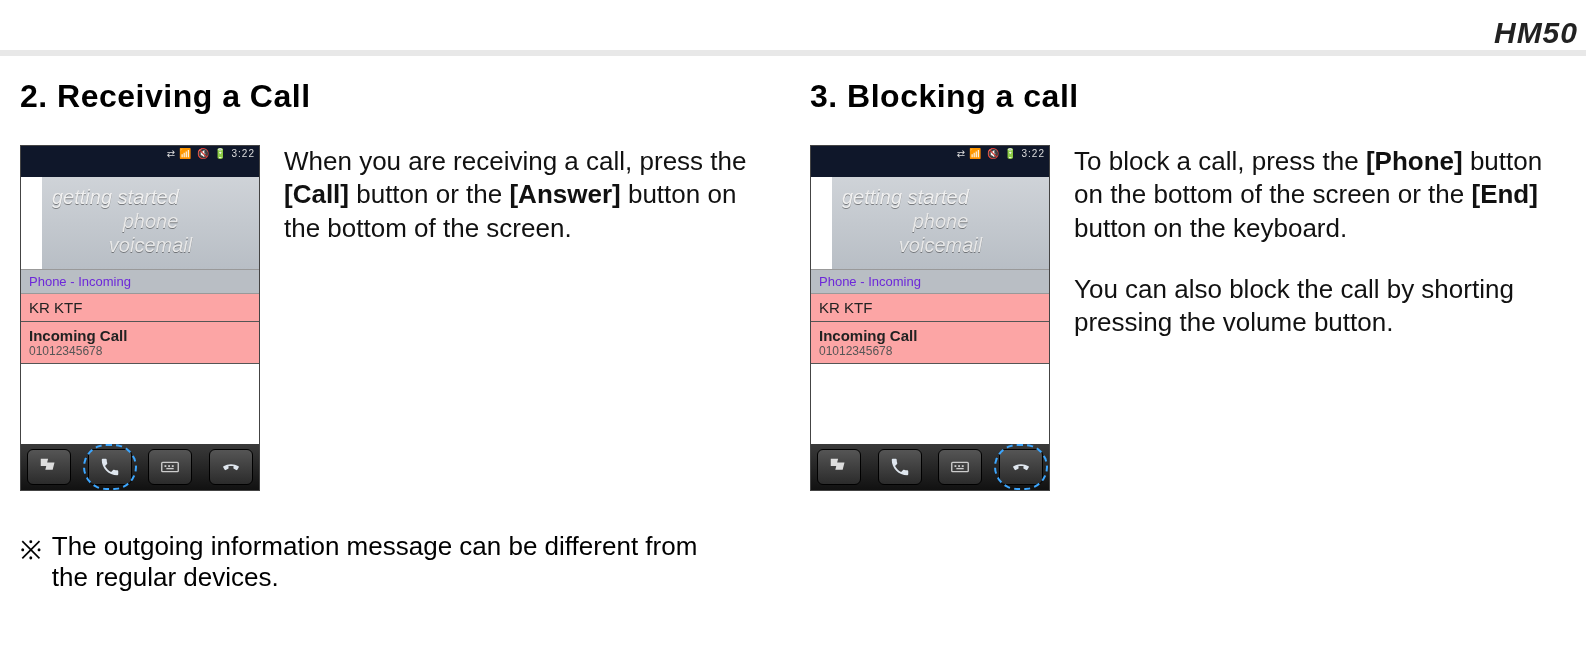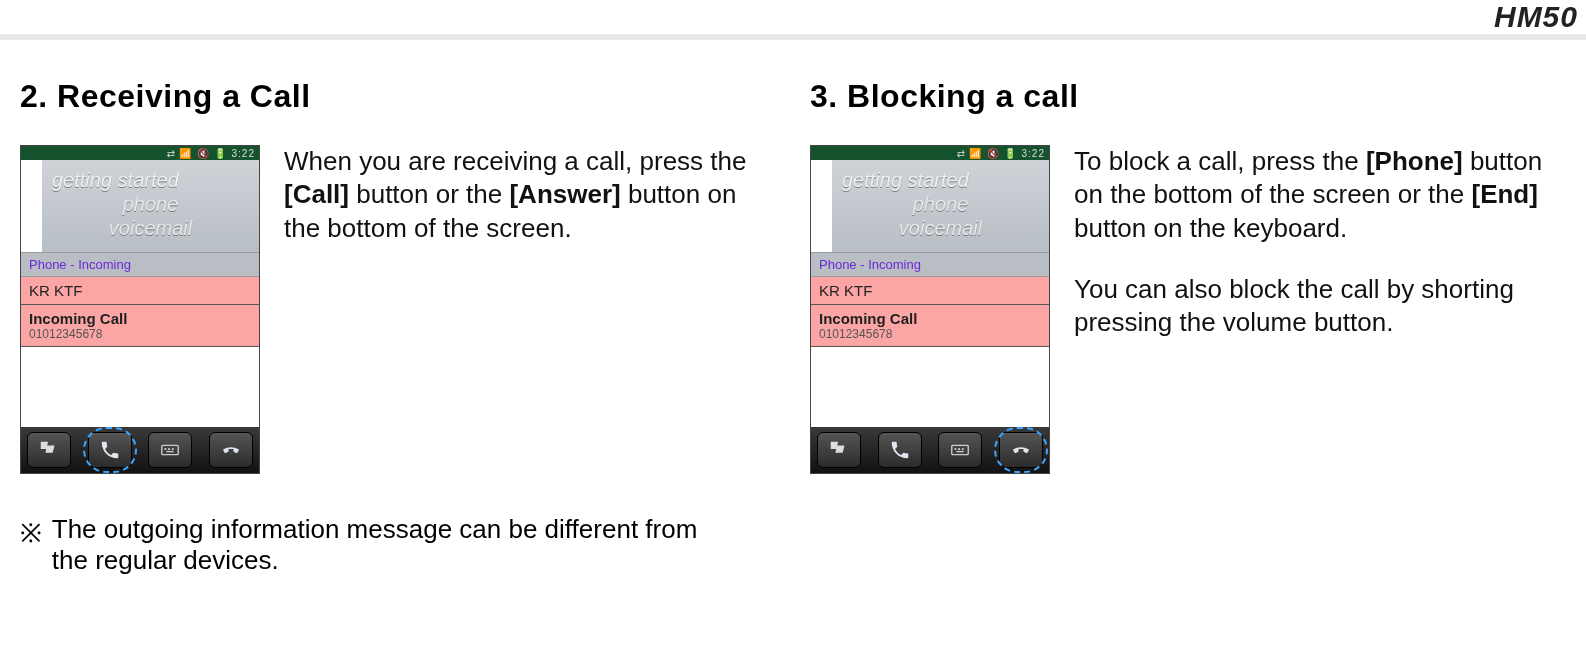--- a/index.html
+++ b/index.html
@@ -6,21 +6,21 @@
     body {
       width: 1586px;
       height: 645px;
       font-family: "Segoe UI", Arial, sans-serif;
       background: #fff;
       color: #000;
       position: relative;
     }
     .header-bar {
       position: absolute;
-      top: 0; left: 0; right: 0;
+      top: 16px; left: 0; right: 0;
       height: 40px;
       border-bottom: 6px solid #e8e8e8;
     }
     .model-label {
       position: absolute;
       top: 0;
       right: 8px;
       font-style: italic;
       font-weight: 700;
       font-size: 30px;
@@ -50,22 +50,22 @@
     
     .phone {
       width: 240px;
       flex: 0 0 240px;
       border: 1px solid #444;
       background: #fff;
       font-family: "Segoe UI", Tahoma, sans-serif;
       position: relative;
     }
     .phone .statusbar {
-      height: 14px;
-      background: #14532d;
+      height: 31px;
+      background: #0f172a;
       position: relative;
     }
     .phone .status-icons {
       position: absolute;
       right: 4px; top: 2px;
       color: #ddd;
       font-size: 10px;
       letter-spacing: 1px;
       white-space: nowrap;
     }

